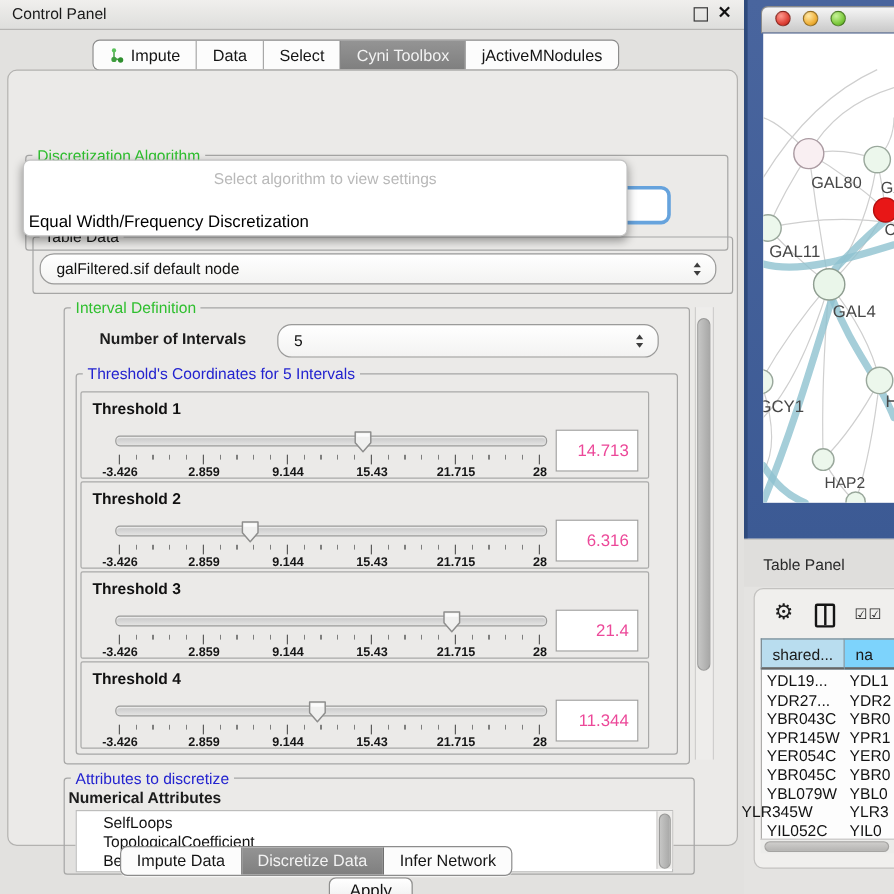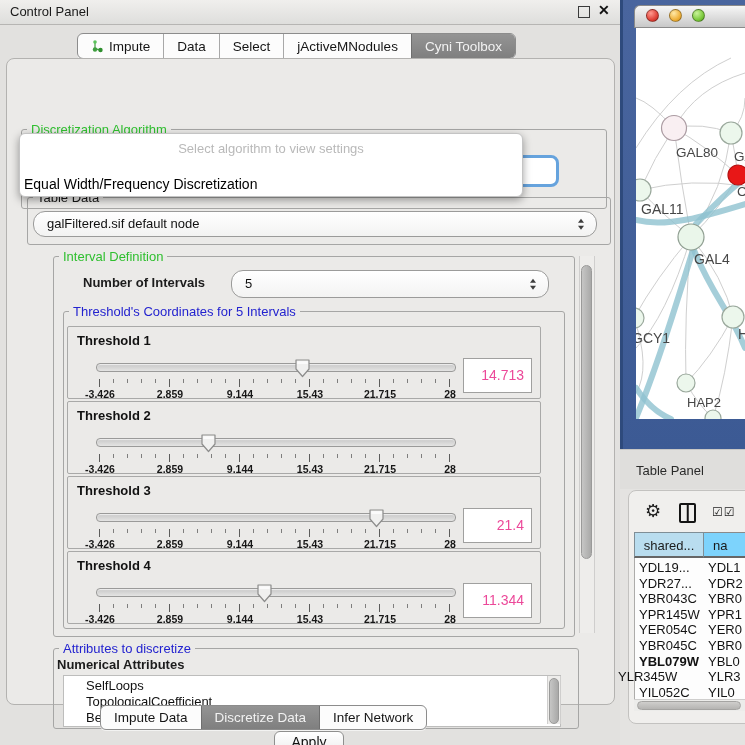--- a/index.html
+++ b/index.html
@@ -126,25 +126,25 @@
             <circle cx="9.5" cy="11" r="2.2" fill="#2f8f2f"></circle>
           </svg>
           <span>Impute</span>
         </div>
         <div class="item">
           <span>Data</span>
         </div>
         <div class="item">
           <span>Select</span>
         </div>
-        <div class="item">
-          <span>jActiveMNodules</span>
-        </div>
         <div class="item sel">
           <span>Cyni Toolbox</span>
+        </div>
+        <div class="item">
+          <span>jActiveMNodules</span>
         </div>
       </div>
 
     <div id="main-panel">
 
       <div class="group" id="algo-group" style="left:14px;top:70px;width:584px;height:78px;"></div>
       <span class="gtitle green" style="left:20px;top:63px;">Discretization Algorithm</span>
       <div id="algo-combo"></div>
 
       <div id="overlay">
@@ -217,20 +217,21 @@
               <div class="tick-label" style="left: 216px;">15.43</div>
               <div class="tick-major" style="left: 285px;"></div>
               <div class="tick-label" style="left: 286px;">21.715</div>
               <div class="tick-major" style="left: 355px;"></div>
               <div class="tick-label" style="left: 356px;">28</div>
               <svg class="thr-thumb" width="17" height="20" style="left: 105.999px;">
                 <polygon points="2,2 15,2 15,11 8.5,18.5 2,11" fill="#f0f0ef" stroke="#8d8d8c" stroke-width="1.2" stroke-linejoin="round"></polygon>
                 <polygon points="3.2,3.2 13.8,3.2 13.8,6 3.2,6" fill="#fbfbfb"></polygon>
               </svg>
             </div>
+            <div class="thr-value">6.316</div>
           </div>
           <div class="thr-box" style="top: 417px;">
             <div class="thr-label">Threshold 3</div>
             <div class="thr-slider">
               <div class="thr-track"></div>
               <div class="ticks-minor"></div>
               <div class="tick-major" style="left: 5px;"></div>
               <div class="tick-label" style="left: 6px;">-3.426</div>
               <div class="tick-major" style="left: 75px;"></div>
               <div class="tick-label" style="left: 76px;">2.859</div>
@@ -381,21 +382,21 @@
       <div class="trow-cell" style="left: 639px; top: 575.6px; width: 62px;">YDR27...</div>
       <div class="trow-cell" style="left: 708px; top: 575.6px; width: 37px;">YDR2</div>
       <div class="trow-cell" style="left: 639px; top: 591.2px; width: 62px;">YBR043C</div>
       <div class="trow-cell" style="left: 708px; top: 591.2px; width: 37px;">YBR0</div>
       <div class="trow-cell" style="left: 639px; top: 606.8px; width: 62px;">YPR145W</div>
       <div class="trow-cell" style="left: 708px; top: 606.8px; width: 37px;">YPR1</div>
       <div class="trow-cell" style="left: 639px; top: 622.4px; width: 62px;">YER054C</div>
       <div class="trow-cell" style="left: 708px; top: 622.4px; width: 37px;">YER0</div>
       <div class="trow-cell" style="left: 639px; top: 638px; width: 62px;">YBR045C</div>
       <div class="trow-cell" style="left: 708px; top: 638px; width: 37px;">YBR0</div>
-      <div class="trow-cell" style="left: 639px; top: 653.6px; width: 62px; font-weight: bold;">YBL079W</div>
+      <div class="trow-cell" style="left: 639px; top: 653.6px; width: 62px;">YBL079W</div>
       <div class="trow-cell" style="left: 708px; top: 653.6px; width: 37px;">YBL0</div>
       <div class="trow-cell" style="left: 618px; top: 669.2px; width: 62px;">YLR345W</div>
       <div class="trow-cell" style="left: 708px; top: 669.2px; width: 37px;">YLR3</div>
       <div class="trow-cell" style="left: 639px; top: 684.8px; width: 62px;">YIL052C</div>
       <div class="trow-cell" style="left: 708px; top: 684.8px; width: 37px;">YIL0</div>
     </div>
 
   <div class="htrack" style="left:634px;top:699px;width:111px;height:11px;"></div>
   <div class="hthumb" style="left:637px;top:701px;width:102px;height:7px;"></div>
 </div>

